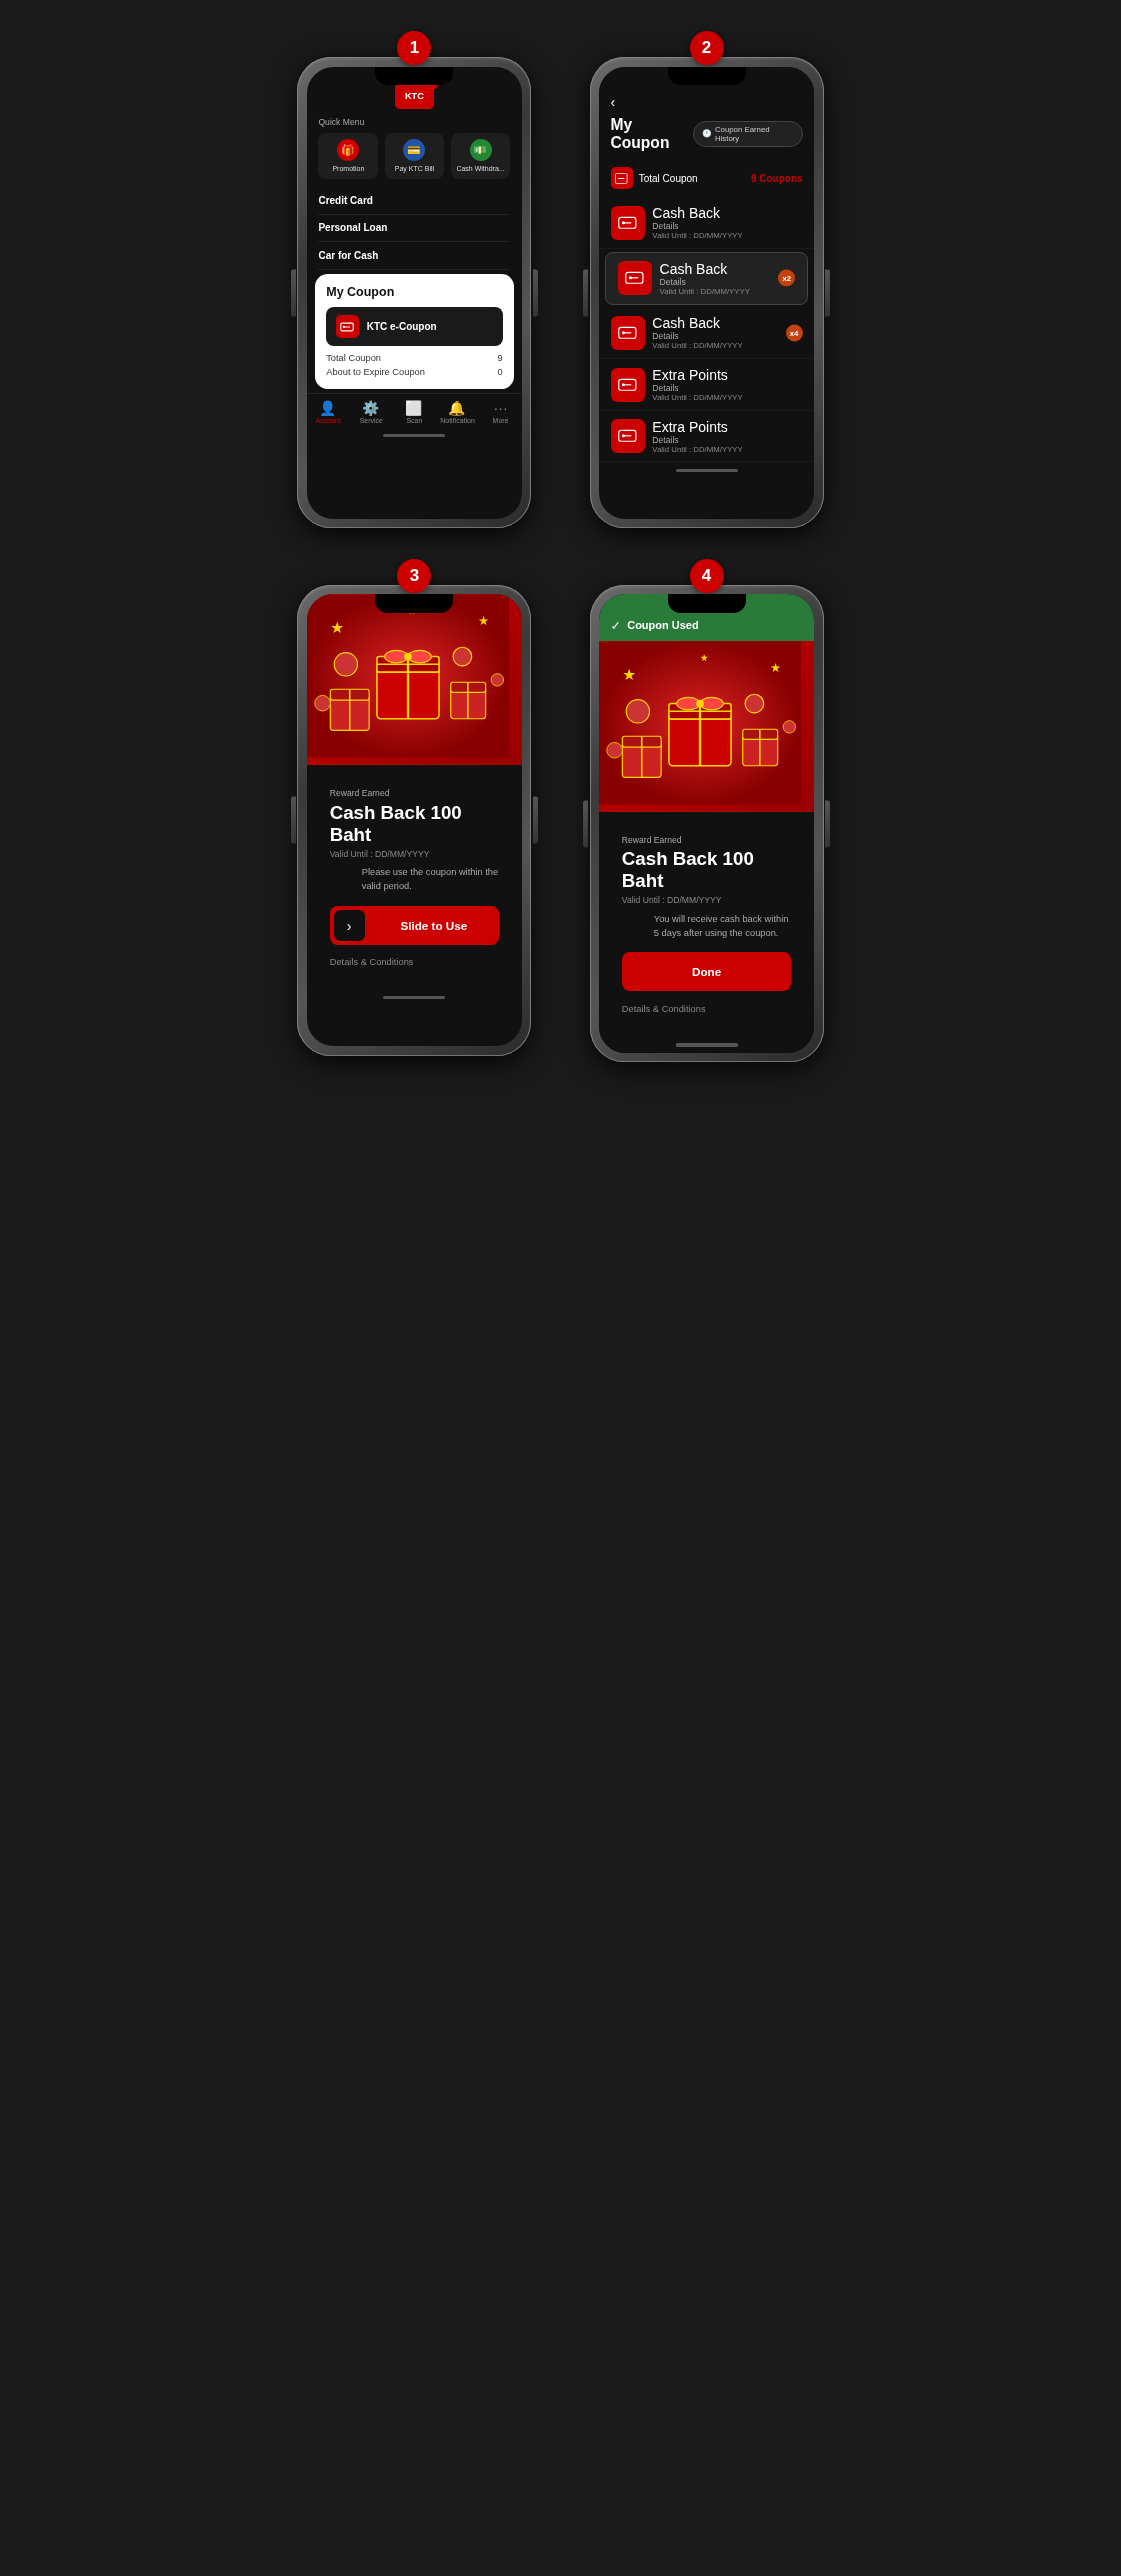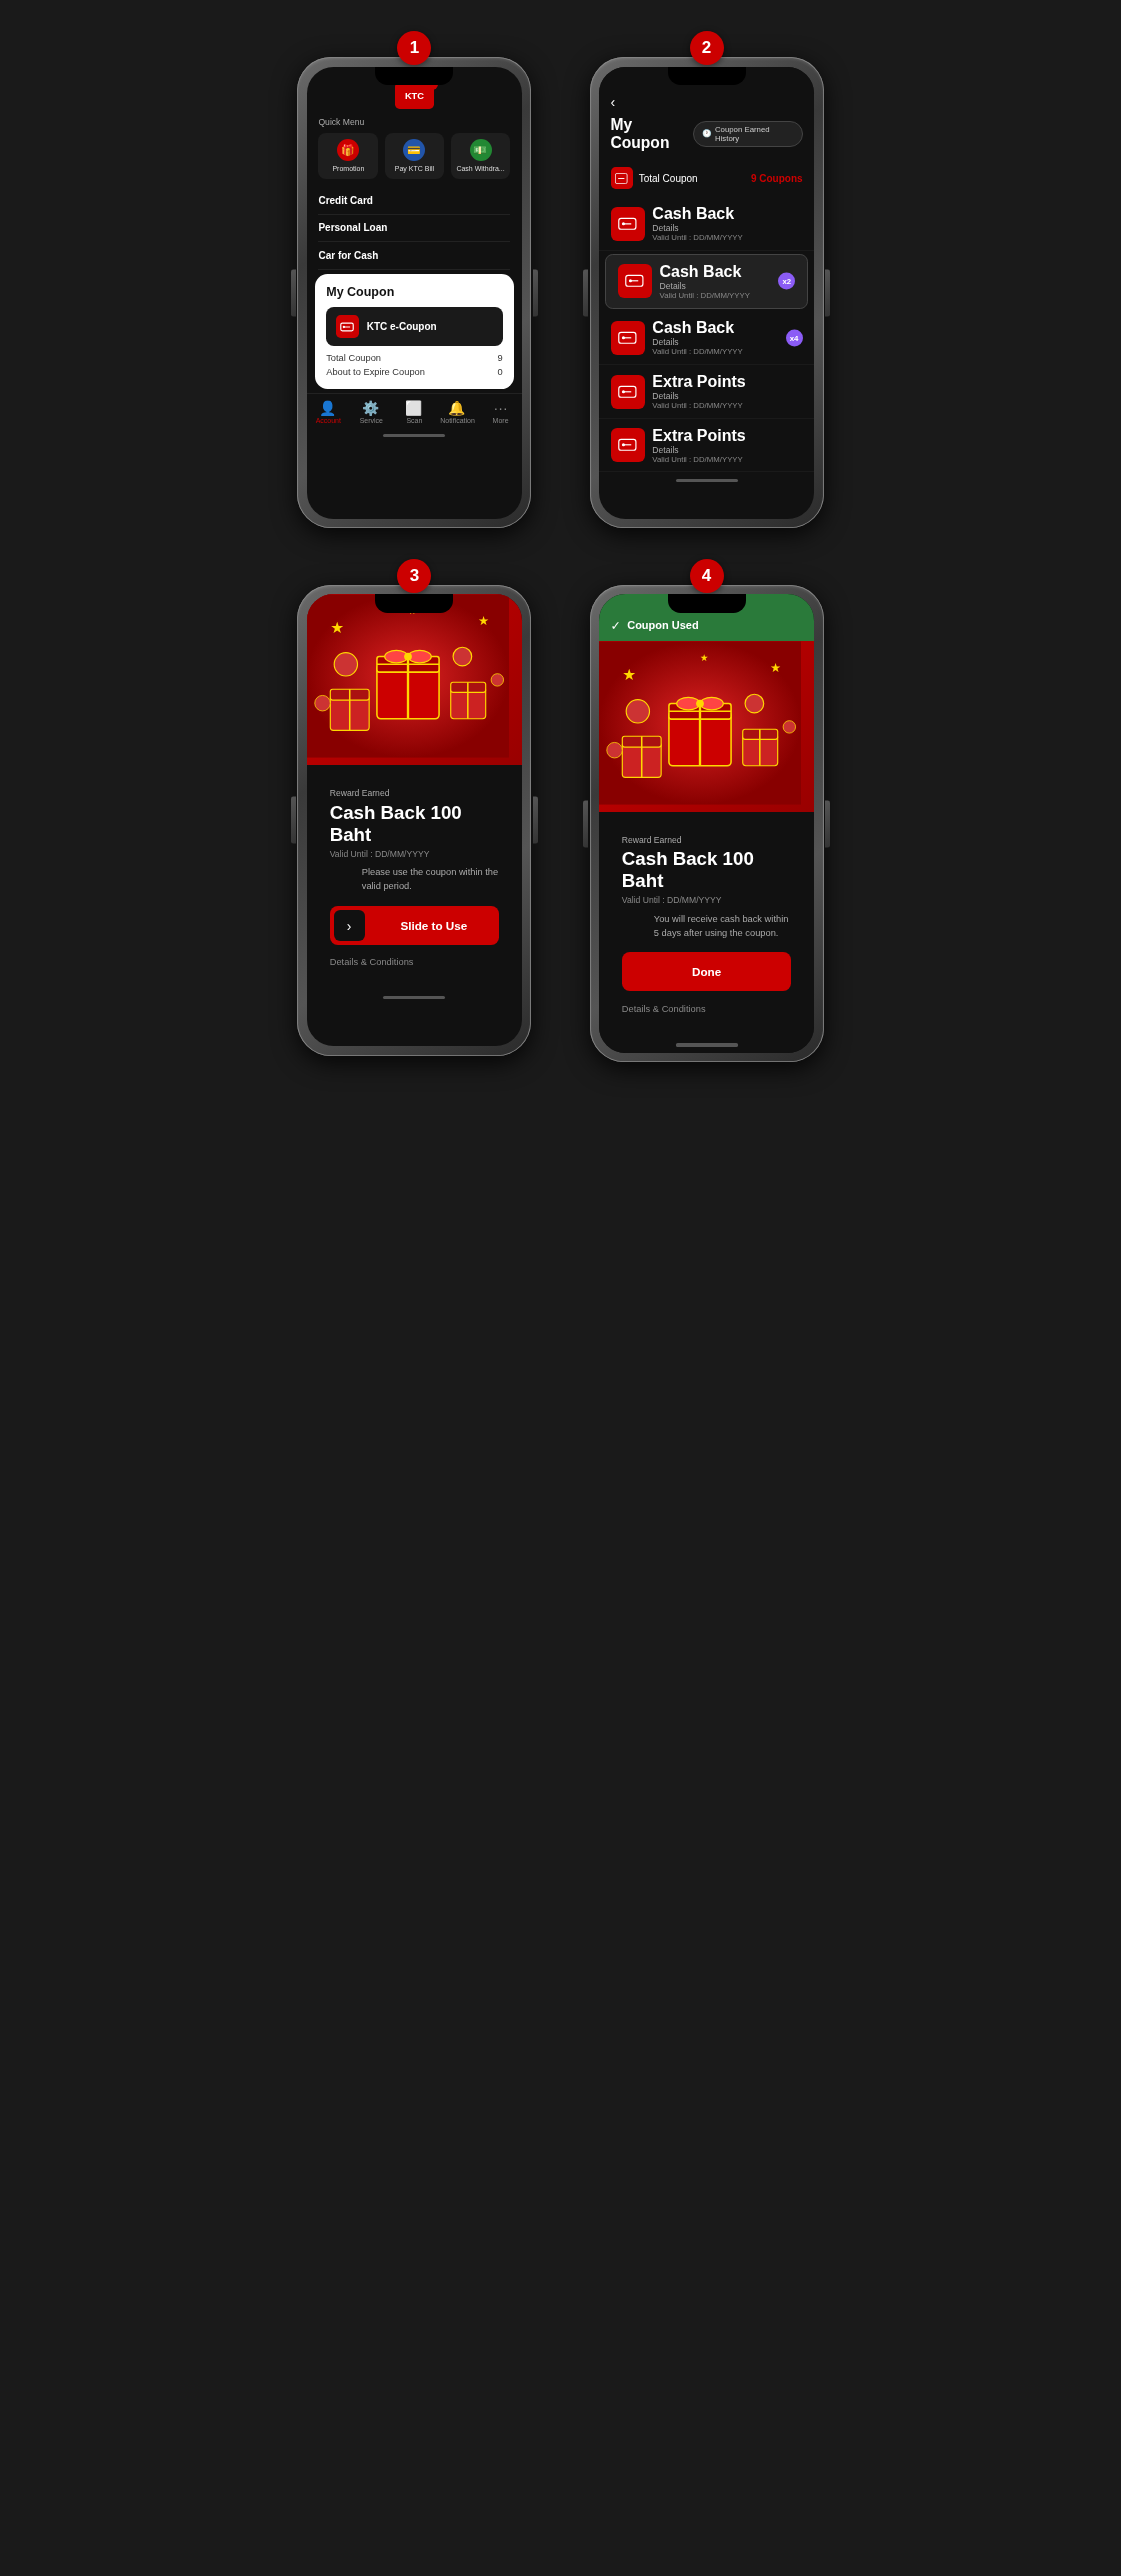--- a/index.html
+++ b/index.html
@@ -398,40 +398,40 @@
       display: flex;
       align-items: center;
       justify-content: center;
       flex-shrink: 0;
     }
 
     .coupon-info { flex: 1; }
 
     .coupon-name {
       color: white;
-      font-size: 16px;
-      font-weight: 700;
+      font-size: 14px;
+      font-weight: 400;
     }
 
     .coupon-detail {
       color: #aaa;
       font-size: 8.6px;
     }
 
     .coupon-validity {
       color: #888;
       font-size: 7.8px;
     }
 
     .coupon-badge {
       position: absolute;
       right: 11.7px;
       top: 50%;
       transform: translateY(-50%);
-      background: #8b5cf6;
+      background: #c2410c;
       color: white;
       font-size: 7.8px;
       font-weight: bold;
       width: 17px;
       height: 17px;
       border-radius: 50%;
       display: flex;
       align-items: center;
       justify-content: center;
     }

